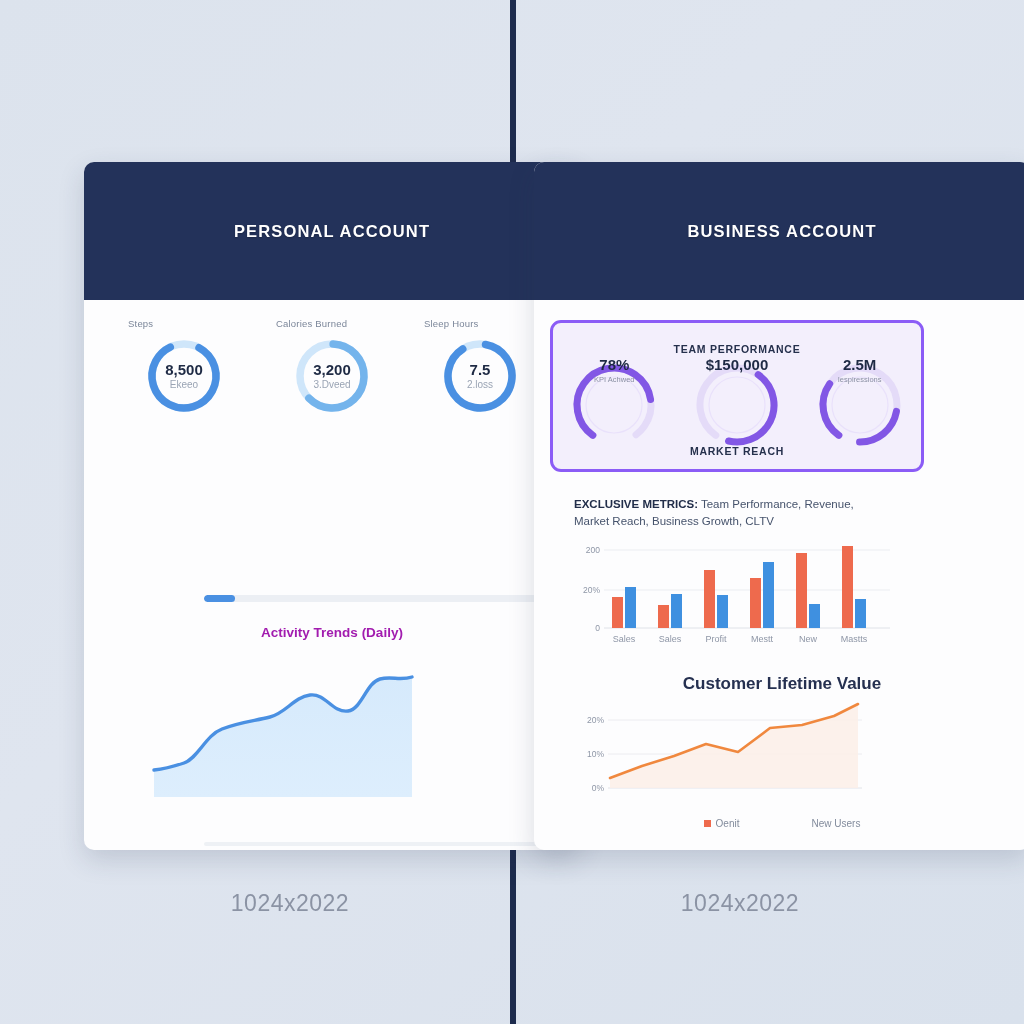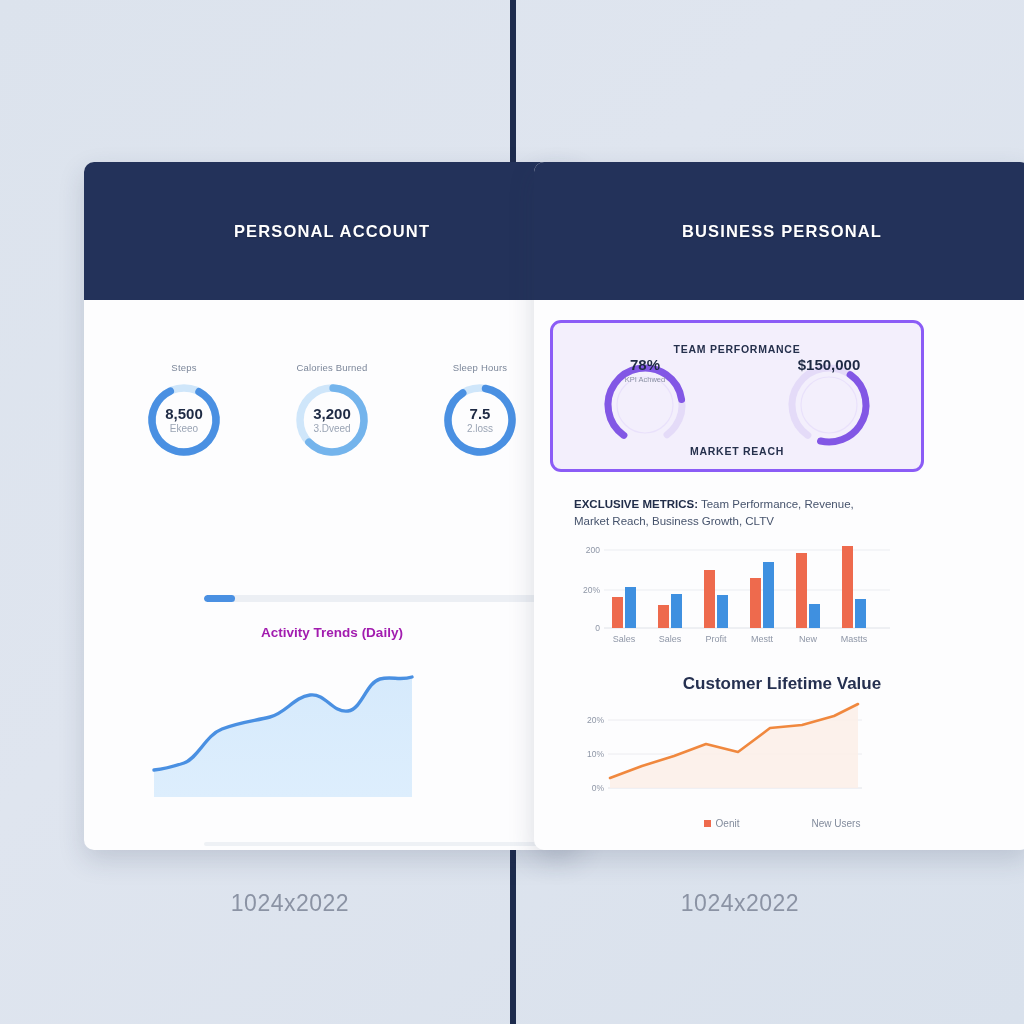--- a/index.html
+++ b/index.html
@@ -35,21 +35,21 @@
     color:#ffffff;font-size:16.5px;font-weight:bold;letter-spacing:1.15px;
     text-shadow:0 1px 2px rgba(0,0,0,.25);
   }
   .card-body{position:relative;height:550px;}
 
   
   .donut-row{
     display:flex;justify-content:space-around;align-items:flex-start;
     padding:18px 26px 0 26px;
   }
-  .donut-cell{width:112px;text-align:center;margin-top:44px;}
+  .donut-cell{width:112px;text-align:left;}
   .donut-label{
     font-size:9.5px;color:#7b8699;margin-bottom:7px;letter-spacing:.2px;
   }
   .donut-wrap{position:relative;width:80px;height:80px;margin:0 auto;}
   .donut-wrap svg{display:block;}
   .donut-center{
     position:absolute;inset:0;display:flex;flex-direction:column;
     align-items:center;justify-content:center;
   }
   .donut-value{font-size:15px;font-weight:bold;color:#1e2a44;line-height:1.05;}
@@ -208,21 +208,21 @@
                  C356,31 364,36 376,32" fill="none" stroke="#4a90e2" stroke-width="3.4" stroke-linecap="round" stroke-linejoin="round" transform="translate(-82,-20)"></path>
       </svg>
 
       <div class="hr-soft"></div>
 
     </div>
   </div>
 
   <div class="card right">
     <div class="card-header">
-      <div class="card-header-title">BUSINESS PERSONAL</div>
+      <div class="card-header-title">BUSINESS ACCOUNT</div>
     </div>
     <div class="card-body">
 
       <div class="gauge-panel">
         <div class="panel-cap top">TEAM PERFORMANCE</div>
 
         <div class="gauge-row">
 
           <div class="gauge-wrap">
             <svg width="96" height="96" viewBox="0 0 96 96">
@@ -241,20 +241,32 @@
               <circle cx="48" cy="48" r="37" fill="none" stroke="#e4dbf8" stroke-width="7" stroke-linecap="round" stroke-dasharray="186 46" transform="rotate(125 48 48)"></circle>
               <circle cx="48" cy="48" r="37" fill="none" stroke="#8257e5" stroke-width="7" stroke-linecap="round" stroke-dasharray="102 130" transform="rotate(-55 48 48)"></circle>
               <circle cx="48" cy="48" r="28" fill="none" stroke="#e9e1fb" stroke-width="1.2"></circle>
             </svg>
             <div class="gauge-center">
               <div class="gauge-value">$150,000</div>
               <div class="gauge-sub"></div>
             </div>
           </div>
 
+          <div class="gauge-wrap">
+            <svg width="96" height="96" viewBox="0 0 96 96">
+              <circle cx="48" cy="48" r="37" fill="none" stroke="#e4dbf8" stroke-width="7" stroke-linecap="round" stroke-dasharray="186 46" transform="rotate(125 48 48)"></circle>
+              <circle cx="48" cy="48" r="37" fill="none" stroke="#8257e5" stroke-width="7" stroke-linecap="round" stroke-dasharray="58 174" transform="rotate(125 48 48)"></circle>
+              <circle cx="48" cy="48" r="37" fill="none" stroke="#8257e5" stroke-width="7" stroke-linecap="round" stroke-dasharray="52 180" transform="rotate(10 48 48)"></circle>
+              <circle cx="48" cy="48" r="28" fill="none" stroke="#e9e1fb" stroke-width="1.2"></circle>
+            </svg>
+            <div class="gauge-center">
+              <div class="gauge-value">2.5M</div>
+              <div class="gauge-sub">Iespiressions</div>
+            </div>
+          </div>
 
         </div>
 
         <div class="panel-cap bottom">MARKET REACH</div>
       </div>
 
       <div class="excl">
         <b>EXCLUSIVE METRICS:</b><span> Team Performance, Revenue, Market Reach, Business Growth, CLTV</span>
       </div>
 

